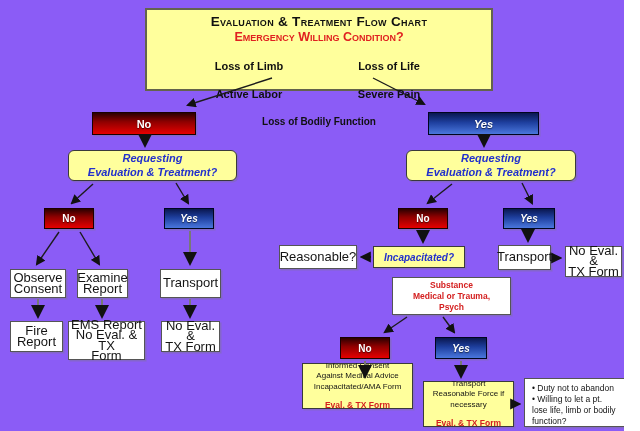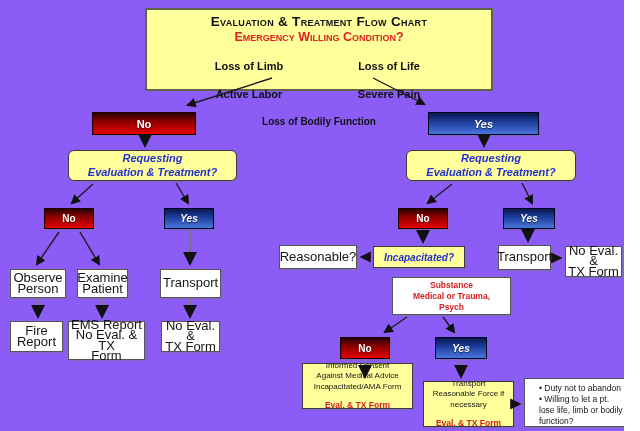--- a/index.html
+++ b/index.html
@@ -36,21 +36,21 @@
   .lvl1{font-size:11px;}
   .lvl2{font-size:10px;}
   .bluetext{color:#2230cc;font-weight:bold;font-style:italic;}
   .req{font-size:11px;line-height:13.5px;border-radius:6px;}
   .incap{font-size:10px;}
   .redtext{color:#d42020;font-weight:bold;}
   .subst{font-size:8.5px;line-height:11px;margin-left:26px;}
   .smallmain{font-size:8px;line-height:10.5px;color:#141414;}
   .evaltx{font-size:8.5px;line-height:11px;margin-top:8px;}
   .bullets{font-size:8.5px;line-height:11px;text-align:left;
-    align-items:flex-start;justify-content:flex-start;padding:4px 2px 0 14px;}
+    align-items:flex-start;justify-content:flex-start;padding:4px 2px 0 7px;}
   #titlebox{
     background:#ffff9c;border:2px solid #63634c;padding-top:4px;
     justify-content:flex-start;
   }
   .t-head{font-size:13.5px;font-weight:bold;font-variant:small-caps;
     letter-spacing:.3px;color:#101010;line-height:16px;}
   .t-sub{font-size:12.5px;font-weight:bold;font-variant:small-caps;
     color:#e02020;line-height:15px;}
   .t-cols{display:flex;justify-content:center;gap:22px;width:100%;}
   .t-col{width:118px;font-size:11px;font-weight:bold;line-height:14px;color:#101010;}
@@ -119,23 +119,23 @@
 Evaluation &amp; Treatment?</div>
   <div class="node ybox bluetext req" style="left:406px;top:150px;width:170px;height:31px">Requesting
 Evaluation &amp; Treatment?</div>
 
   <div class="node red lvl2" style="left:44px;top:208px;width:50px;height:21px">No</div>
   <div class="node blue lvl2" style="left:164px;top:208px;width:50px;height:21px">Yes</div>
   <div class="node red lvl2" style="left:398px;top:208px;width:50px;height:21px">No</div>
   <div class="node blue lvl2" style="left:503px;top:208px;width:52px;height:21px">Yes</div>
 
   <div class="node wbox" style="left:10px;top:269px;width:56px;height:29px">Observe
-Person</div>
+Consent</div>
   <div class="node wbox" style="left:77px;top:269px;width:51px;height:29px">Examine
-Patient</div>
+Report</div>
   <div class="node wbox" style="left:160px;top:269px;width:61px;height:29px">Transport</div>
 
   <div class="node wbox" style="left:10px;top:321px;width:53px;height:31px">Fire
 Report</div>
   <div class="node wbox" style="left:68px;top:321px;width:77px;height:39px">EMS Report
 No Eval. &amp; TX
 Form</div>
   <div class="node wbox" style="left:161px;top:321px;width:59px;height:31px">No Eval. &amp;
 TX Form</div>
 

